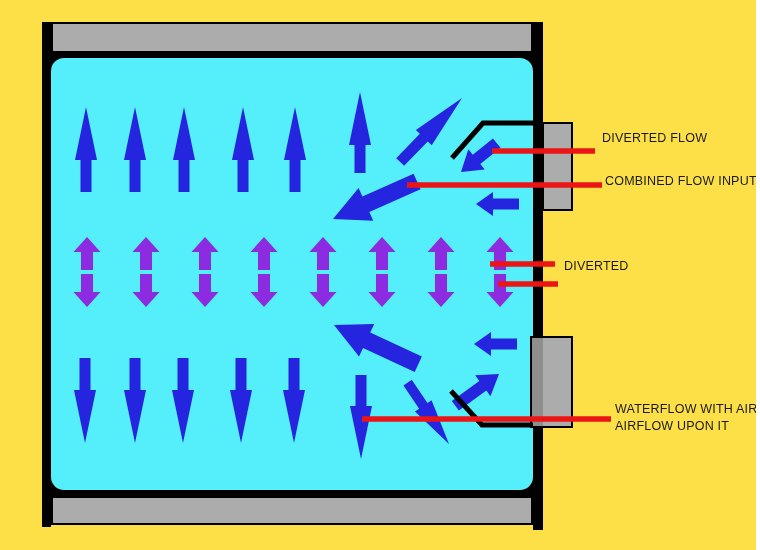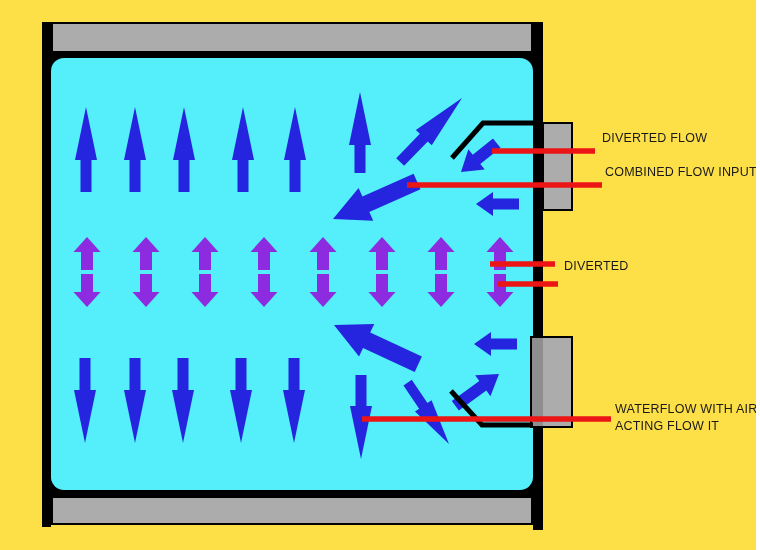--- a/index.html
+++ b/index.html
@@ -13,21 +13,21 @@
   .canvas svg{position:absolute;left:0;top:0;}
   .diagram-label{
     position:absolute;
     font-size:12.5px;
     line-height:17px;
     letter-spacing:0.2px;
     color:var(--label-color,#1a1a1a);
     white-space:nowrap;
   }
   #lbl-diverted{left:602px;top:130px;}
-  #lbl-combined{left:605px;top:164px;}
+  #lbl-combined{left:605px;top:173px;}
   #lbl-airflow{left:564px;top:258px;}
   #lbl-waterflow{left:615px;top:401px;}
 </style>
 </head>
 <body>
 
 <div class="canvas" style="--label-color: #1A1A1A;">
   <svg id="diagram-svg" width="760" height="550" viewBox="0 0 760 550">
       <rect x="42" y="22" width="9" height="505" fill="#000000"></rect>
       <rect x="52" y="23" width="480" height="29" fill="#ACACAC" stroke="#000000" stroke-width="2"></rect>
@@ -90,15 +90,15 @@
   <div class="diagram-label" id="lbl-combined">
     <div>COMBINED FLOW INPUT</div>
   </div>
 
   <div class="diagram-label" id="lbl-airflow">
     <div>DIVERTED</div>
   </div>
 
   <div class="diagram-label" id="lbl-waterflow">
     <div>WATERFLOW WITH AIR</div>
-    <div>ACTING FLOW IT</div>
+    <div>AIRFLOW UPON IT</div>
   </div>
 </div>
 
 </body></html>

